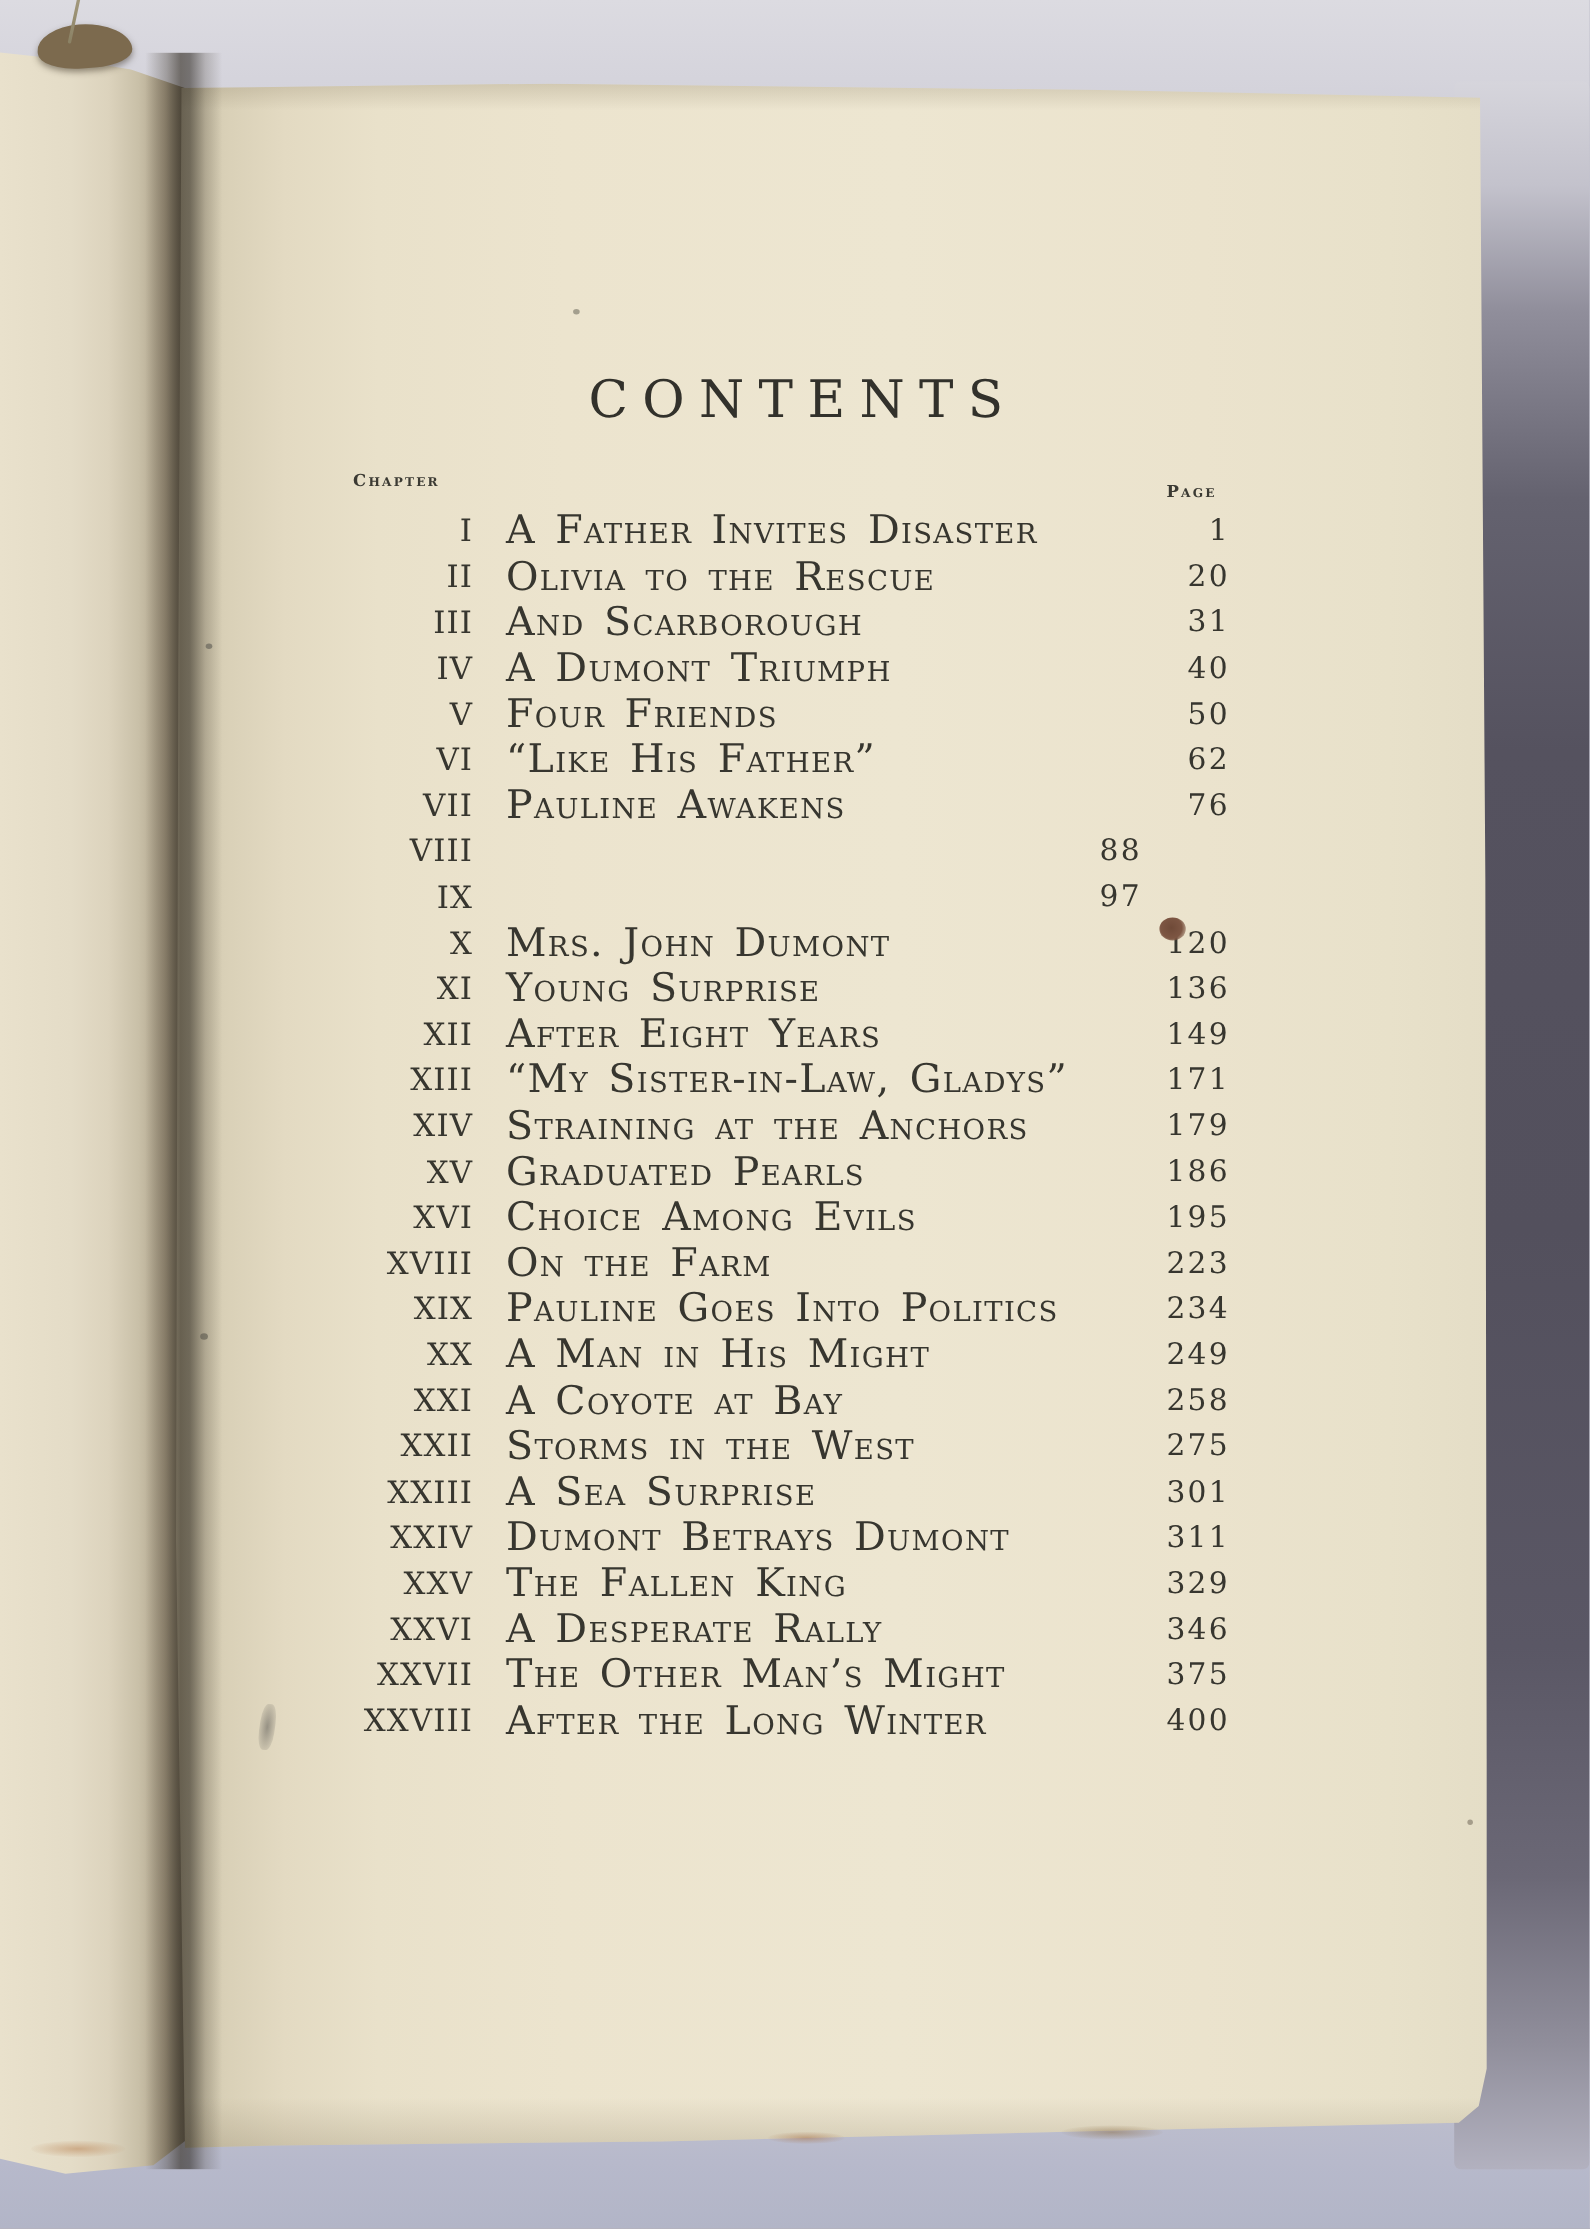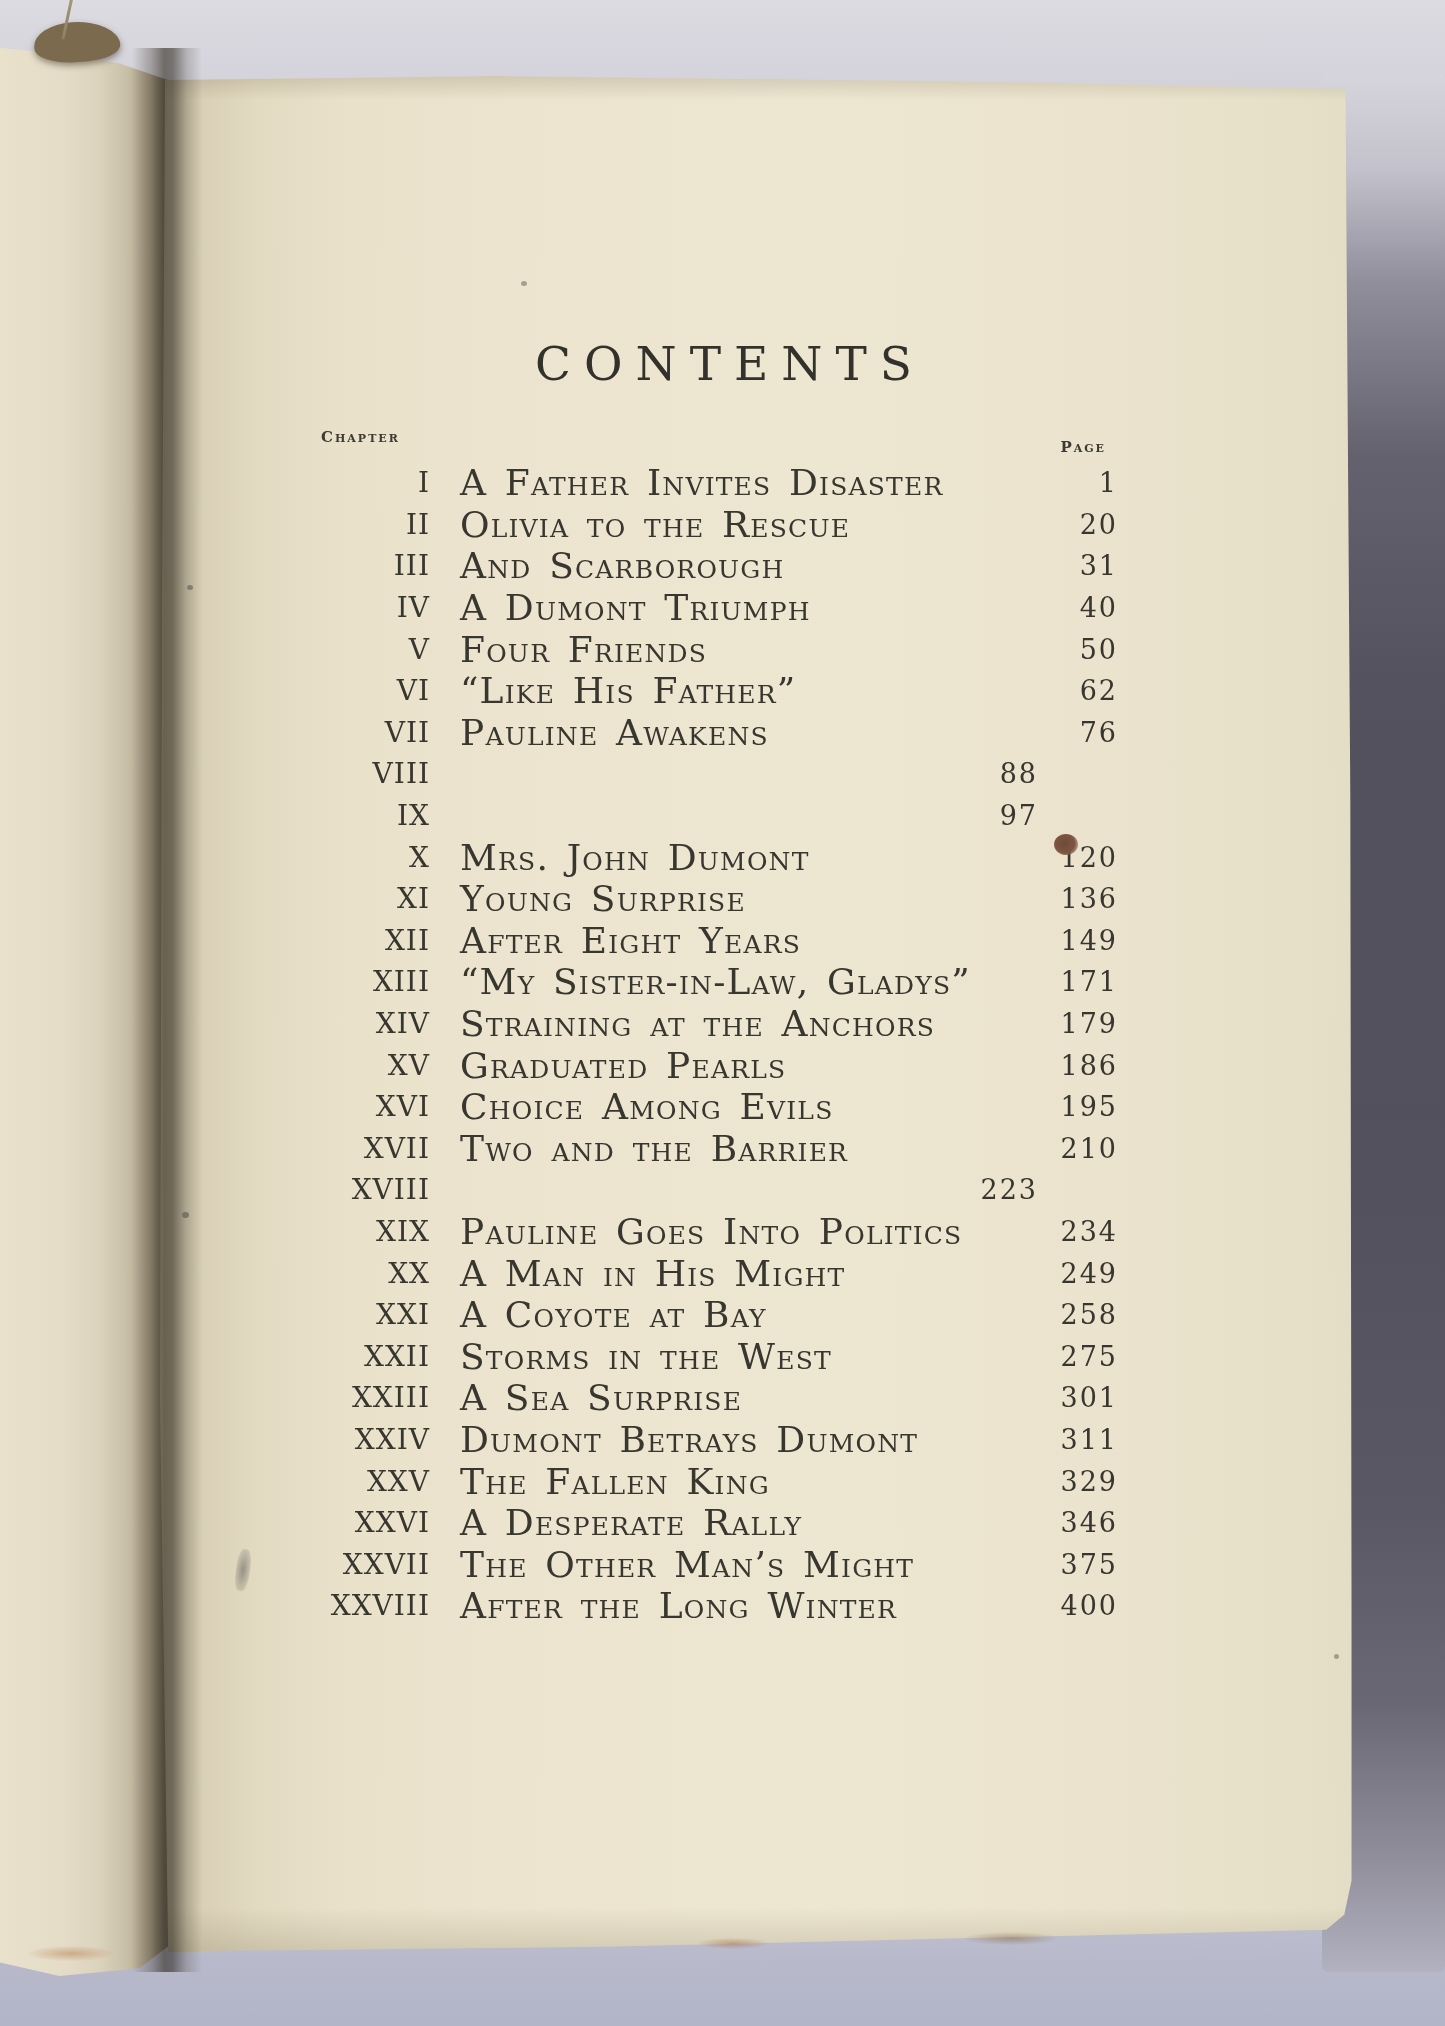--- a/index.html
+++ b/index.html
@@ -209,26 +209,22 @@
         <span class="chapter-numeral">XV</span>
         <span class="chapter-title">Graduated Pearls</span>
         <span class="chapter-page">186</span>
       </div>
       <div class="toc-row">
         <span class="chapter-numeral">XVI</span>
         <span class="chapter-title">Choice Among Evils</span>
         <span class="chapter-page">195</span>
       </div>
       <div class="toc-row">
-        <span class="chapter-numeral">XVII</span>
-        <span class="chapter-title">Two and the Barrier</span>
-        <span class="chapter-page">210</span>
-      </div>
-      <div class="toc-row">
         <span class="chapter-numeral">XVIII</span>
+        <span class="chapter-title">On the Farm</span>
         <span class="chapter-page">223</span>
       </div>
       <div class="toc-row">
         <span class="chapter-numeral">XIX</span>
         <span class="chapter-title">Pauline Goes Into Politics</span>
         <span class="chapter-page">234</span>
       </div>
       <div class="toc-row">
         <span class="chapter-numeral">XX</span>
         <span class="chapter-title">A Man in His Might</span>

